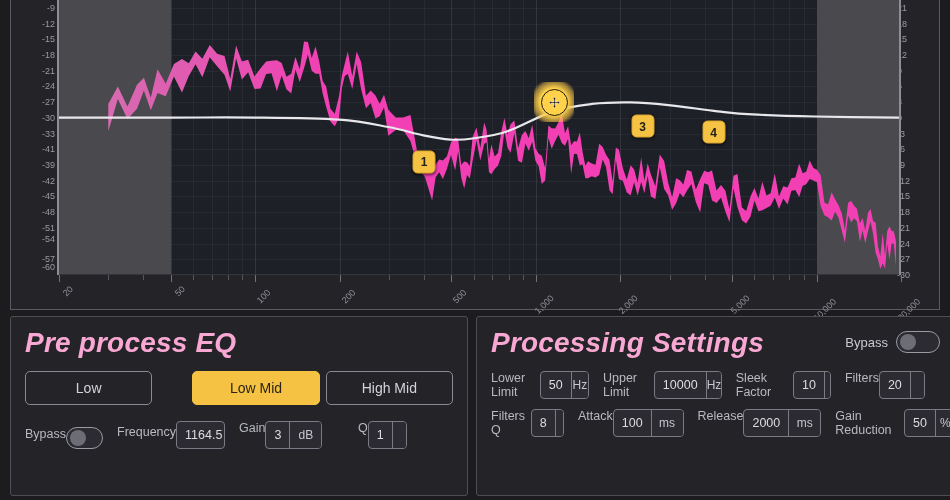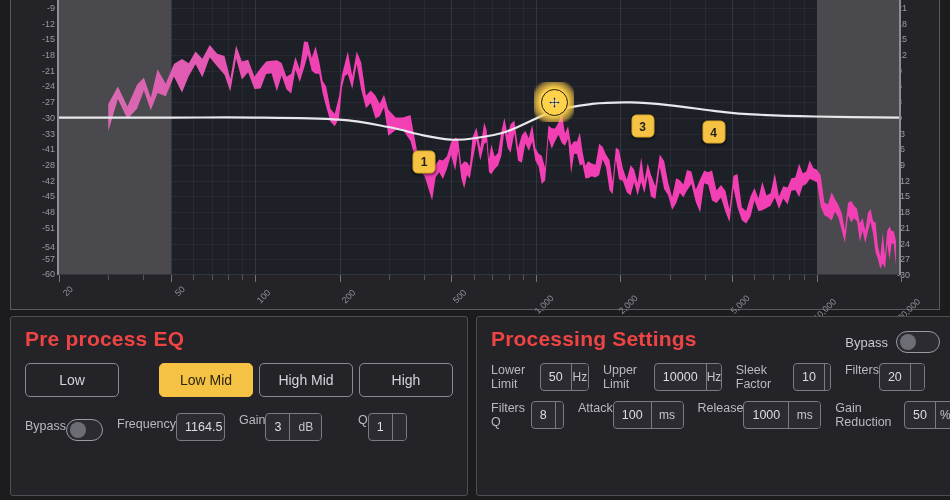--- a/index.html
+++ b/index.html
@@ -81,21 +81,21 @@
   }
 
   
   .panels { position: absolute; left: 10px; top: 316px; width: 930px; height: 180px; display: flex; gap: 8px; }
   .panel {
     background: #232328; border: 1px solid #4e4e55; border-radius: 3px;
     padding: 10px 14px; position: relative;
   }
   .panel.left  { width: 458px; }
   .panel.right { width: 479px; }
-  .panel-title { color: #ef4444; font-size: 21px; font-weight: bold; letter-spacing: .2px; margin-bottom: 12px; }
+  .panel-title { color: #f9a8d4; font-size: 28px; font-weight: bold; letter-spacing: .2px; margin-bottom: 12px; font-style: italic; }
 
   .band-row { display: flex; gap: 6px; margin-bottom: 16px; }
   .band-btn {
     flex: 1; height: 34px; border-radius: 5px; border: 1px solid #8a8a93;
     background: transparent; color: #d3d3da; font-size: 14px;
     display: flex; align-items: center; justify-content: center; cursor: pointer;
     font-family: "Liberation Sans", sans-serif;
   }
   .band-btn.active { background: #f6c244; border-color: #f6c244; color: #2a2512; margin-left: 34px; }
 
@@ -146,28 +146,28 @@
           <div class="tick" style="top: 7.85714px;">-9</div>
           <div class="tick" style="top: 23.5714px;">-12</div>
           <div class="tick" style="top: 39.2857px;">-15</div>
           <div class="tick" style="top: 55px;">-18</div>
           <div class="tick" style="top: 70.7143px;">-21</div>
           <div class="tick" style="top: 86.4286px;">-24</div>
           <div class="tick" style="top: 102.143px;">-27</div>
           <div class="tick" style="top: 117.857px;">-30</div>
           <div class="tick" style="top: 133.571px;">-33</div>
           <div class="tick" style="top: 149.286px;">-41</div>
-          <div class="tick" style="top: 165px;">-28</div>
+          <div class="tick" style="top: 165px;">-39</div>
           <div class="tick" style="top: 180.714px;">-42</div>
           <div class="tick" style="top: 196.429px;">-45</div>
           <div class="tick" style="top: 212.143px;">-48</div>
           <div class="tick" style="top: 227.857px;">-51</div>
-          <div class="tick" style="top: 247px;">-54</div>
+          <div class="tick" style="top: 239px;">-54</div>
           <div class="tick" style="top: 259.286px;">-57</div>
-          <div class="tick" style="top: 274px;">-60</div>
+          <div class="tick" style="top: 267px;">-60</div>
         </div>
       <div class="axis-rule left"></div>
       <div class="axis-right" id="axis-right">
           <div class="tick" style="top: 7.85714px;">21</div>
           <div class="tick" style="top: 23.5714px;">18</div>
           <div class="tick" style="top: 39.2857px;">15</div>
           <div class="tick" style="top: 55px;">12</div>
           <div class="tick" style="top: 70.7143px;">9</div>
           <div class="tick" style="top: 86.4286px;">6</div>
           <div class="tick" style="top: 102.143px;">3</div>
@@ -309,21 +309,20 @@
 
   <div class="panels">
 
     <div class="panel left">
       <div class="panel-title">Pre process EQ</div>
 
       <div class="band-row" id="band-row">
           <div class="band-btn">Low</div>
           <div class="band-btn active">Low Mid</div>
           <div class="band-btn">High Mid</div>
-          <div class="band-btn">High</div>
         </div>
 
       <div class="ctrl-row">
         <div class="ctrl" style="width:78px;">
           <div class="ctrl-label">Bypass</div>
           <div class="toggle" id="eq-bypass-toggle">
             <div class="knob"></div>
           </div>
         </div>
         <div id="eq-controls" style="display:flex;gap:14px;">
@@ -403,21 +402,21 @@
           <div class="ctrl">
             <div class="ctrl-label">Attack</div>
             <div class="field">
               <div class="val">100</div>
               <div class="unit">ms</div>
             </div>
           </div>
           <div class="ctrl">
             <div class="ctrl-label">Release</div>
             <div class="field">
-              <div class="val">1000</div>
+              <div class="val">2000</div>
               <div class="unit">ms</div>
             </div>
           </div>
           <div class="ctrl">
             <div class="ctrl-label">Gain Reduction</div>
             <div class="field">
               <div class="val">50</div>
               <div class="unit">%</div>
             </div>
           </div>

